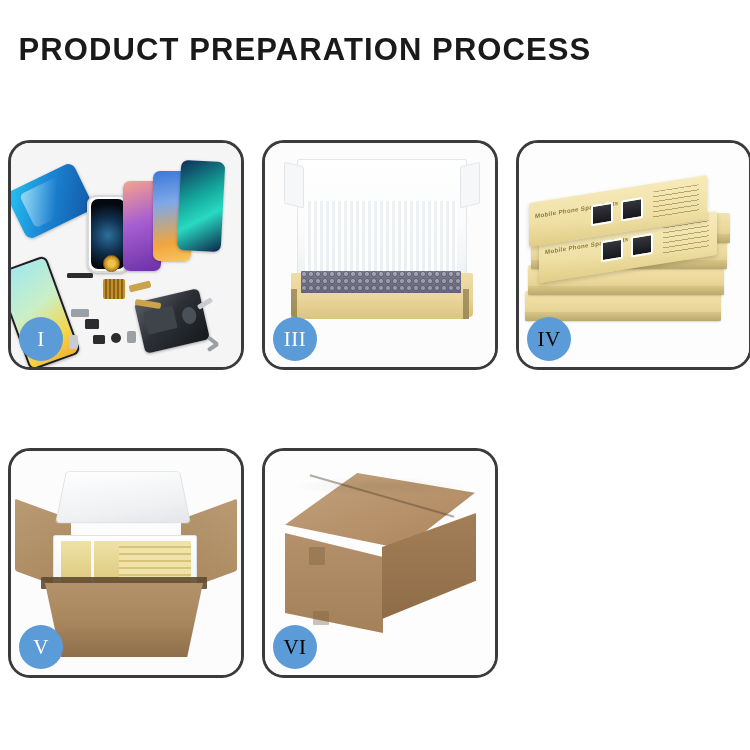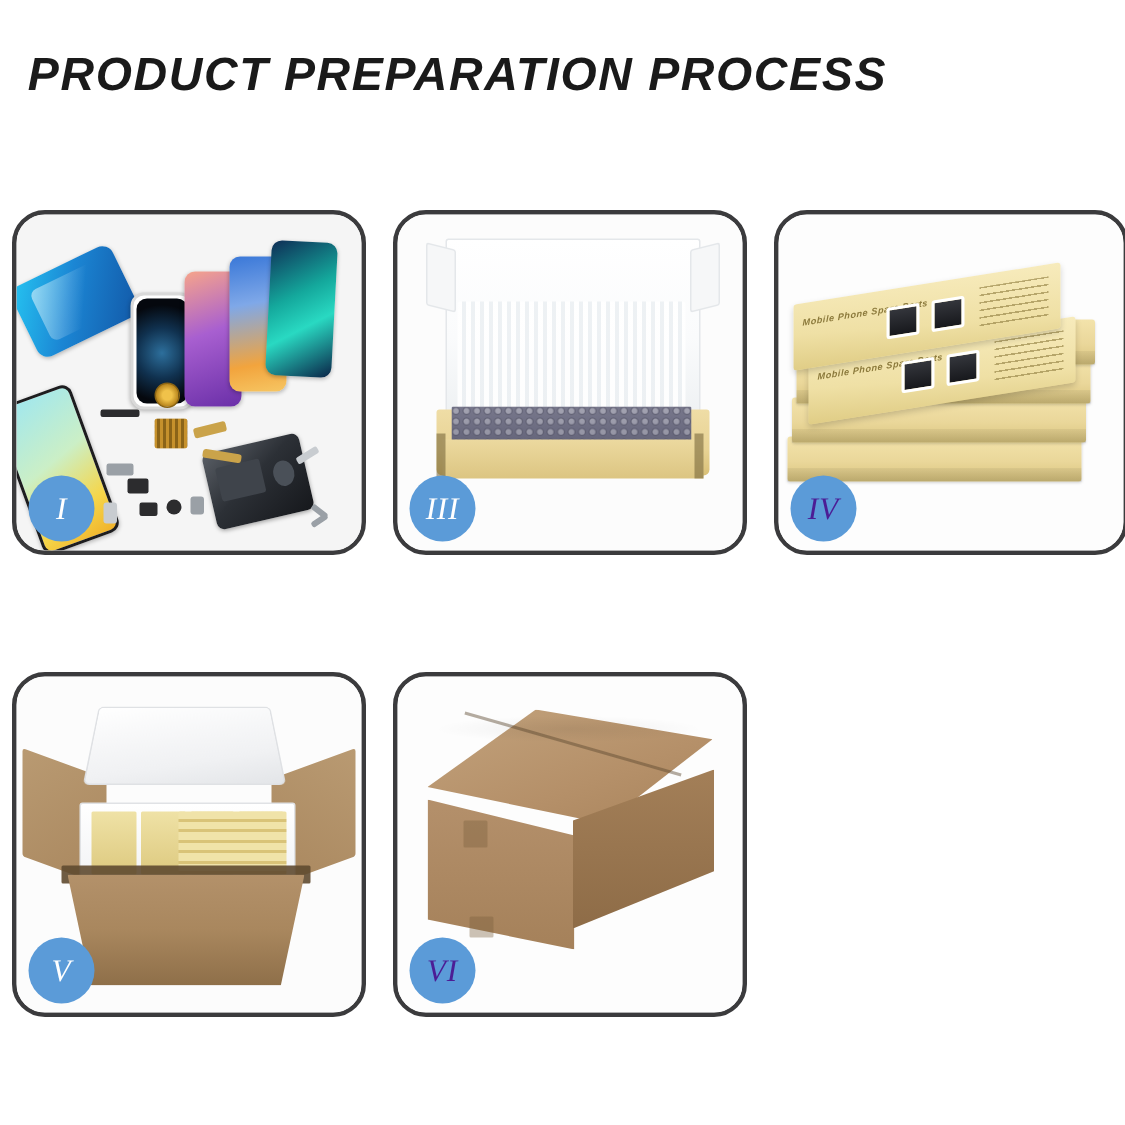--- a/index.html
+++ b/index.html
@@ -2,21 +2,21 @@
 <html><head>
 <meta charset="utf-8">
 <style>
   * { box-sizing: border-box; margin: 0; padding: 0; }
   html, body {
     width: 750px; height: 750px;
     background: #ffffff;
     font-family: "Liberation Sans", sans-serif;
     overflow: hidden;
   }
-  .page { position: relative; width: 610px; height: 750px; background:#fff;font-style:italic; }
+  .page { position: relative; width: 610px; height: 750px; background:#fff; }
 
   
   .header { padding-top: 34px; text-align: center; }
   .title {
     font-size: 31px;
     font-weight: bold;
     letter-spacing: 1.1px;
     color: #1a1a1a;
     line-height: 1.05;
     font-family: "Liberation Sans", sans-serif;
@@ -424,21 +424,21 @@
             <span class="tb-lines"></span>
           </div>
 
           <div class="topbox tb-upper">
             <span class="tb-label">Mobile Phone Spare Parts</span>
             <span class="tb-win tb-w1"></span>
             <span class="tb-win tb-w2"></span>
             <span class="tb-lines"></span>
           </div>
         </div>
-        <div class="badge" style="background: rgb(91, 155, 216); color: #4c1d95;">IV</div>
+        <div class="badge" style="background: rgb(91, 155, 216); color: #000000;">IV</div>
       </div>
     </div>
 
     <div class="card" style="border-color: rgb(59, 59, 61); background: rgb(244, 244, 244);">
       <div class="photo p5">
         <div class="flapL"></div>
         <div class="flapR"></div>
         <div class="foambox"></div>
         <div class="ybars">
           <i></i>
@@ -456,18 +456,18 @@
 
     <div class="card" style="border-color: rgb(59, 59, 61); background: rgb(244, 244, 244);">
       <div class="photo p6">
         <div class="c6-top"></div>
         <div class="c6-seam"></div>
         <div class="c6-left"></div>
         <div class="c6-right"></div>
         <div class="c6-tab c6-tab1"></div>
         <div class="c6-tab c6-tab2"></div>
         <div class="c6-shadow"></div>
-        <div class="badge" style="background: rgb(91, 155, 216); color: #4c1d95;">VI</div>
+        <div class="badge" style="background: rgb(91, 155, 216); color: #000000;">VI</div>
       </div>
     </div>
 
   </div>
 </div>
 
 </body></html>

